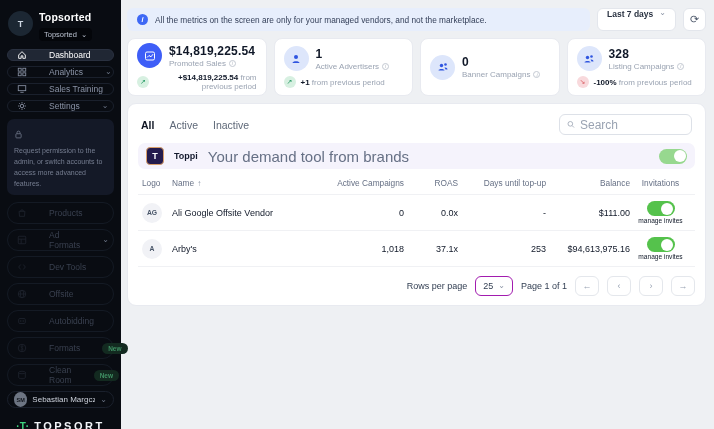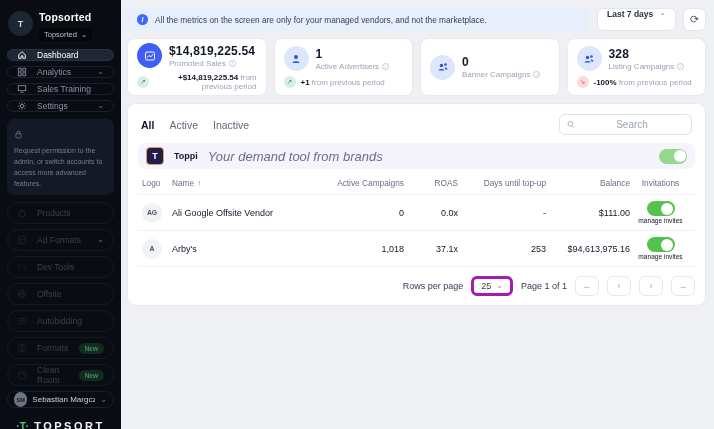--- a/index.html
+++ b/index.html
@@ -10,21 +10,21 @@
   
   .sidebar { width:121px; height:429px; background:#090c12; color:#8a93a6;
              display:flex; flex-direction:column; padding:8px 7px 8px 7px; flex-shrink:0; }
   .brand { display:flex; gap:6px; align-items:flex-start; padding:3px 1px 8px 1px; }
   .brand-avatar { width:25px; height:25px; border-radius:50%; background:#1c2733; color:#cdd6e2;
                   font-size:9px; font-weight:bold; display:flex; align-items:center; justify-content:center; flex-shrink:0; }
   .brand-title { color:#fff; font-size:10.5px; font-weight:bold; letter-spacing:.2px; }
   .org-pill { margin-top:3px; background:#04060a; border-radius:4px; padding:2px 5px; font-size:7.5px;
               color:#b9c1cf; display:inline-flex; gap:4px; align-items:center; }
   .nav-item { height:22px; border:1px solid #1a202c; border-radius:12px; display:flex; align-items:center;
-              gap:10px; padding:0 9px; margin-bottom:5px; font-size:8.5px; color:#8a93a6; }
+              gap:22px; padding:0 9px; margin-bottom:5px; font-size:8.5px; color:#8a93a6; }
   .nav-item.active { background:#202734; border-color:#2a3140; color:#ffffff; }
   .nav-item .chev { margin-left:auto; font-size:8px; color:#6b7486; }
   .nav-item svg { flex-shrink:0; }
   .locked .nav-item { color:#39404f; border-color:#141a24; }
   .locked .nav-item svg { opacity:.45; }
   .note { background:#141927; border-radius:7px; padding:6px 7px; margin:2px 0 7px 0; }
   .note-text { font-size:7px; line-height:1.55; color:#757d90; margin-top:3px; }
   .badge-new { margin-left:auto; background:#132a20; color:#3f8f63; font-size:6.5px; font-weight:bold;
                border-radius:8px; padding:2px 6px; }
   .side-spacer { flex:1; }
@@ -69,48 +69,48 @@
   .t-badge.up { background:#d7f0e1; color:#259a63; }
   .t-badge.down { background:#f8d9dc; color:#d9595f; }
   .delta-val { color:#101828; font-weight:bold; }
 
   .panel { background:#fff; border:1px solid #e8eaf0; border-radius:9px; margin-top:7px; padding:8px 10px 9px 10px; }
   .tabsrow { display:flex; align-items:center; gap:15px; padding:2px 3px 8px 3px; }
   .tab { font-size:10.5px; color:#5f6979; }
   .tab.active { color:#0d1321; font-weight:bold; }
   .search-box { margin-left:auto; width:133px; height:21px; border:1px solid #dde1e8; border-radius:6px;
                 display:flex; align-items:center; gap:5px; padding:0 7px; }
-  .search-box input { border:none; outline:none; width:100%; font-size:10px; color:#344054; font-family:inherit; background:transparent;text-align:center; }
+  .search-box input { border:none; outline:none; width:100%; font-size:12px; color:#344054; font-family:inherit; background:transparent; }
   .search-box input::placeholder { color:#9aa3b2; }
 
   .toppi { background:#f5f3fc; border-radius:7px; height:26px; display:flex; align-items:center; gap:10px; padding:0 8px; margin-bottom:2px; }
   .toppi-logo { width:18px; height:18px; border-radius:4px; background:#241b4d; border:1px solid #d99e6a;
                 color:#fff; font-size:9px; font-weight:bold; display:flex; align-items:center; justify-content:center; }
   .toppi-name { font-size:9px; font-weight:bold; color:#141a2e; }
-  .toppi-desc { font-size:13px; color:#667085;font-style:italic; }
+  .toppi-desc { font-size:15px; color:#667085; }
   .toggle { width:28px; height:15px; border-radius:9px; position:relative; flex-shrink:0; }
   .toggle .knob { position:absolute; right:1.5px; top:1.5px; width:12px; height:12px; border-radius:50%; background:#fff; }
   .toggle.soft { background:#97d88f; margin-left:auto; }
   .toggle.vivid { background:#55c24c; }
 
   .grid-row { display:grid; grid-template-columns:30px 142px 90px 54px 88px 84px 1fr; align-items:center; padding:0 4px; }
   .thead { height:23px; font-size:8.3px; color:#667085; }
   .th-r { text-align:right; }
   .th-c { text-align:center; }
   .sort-arrow { font-size:8px; color:#8a93a2; margin-left:3px; }
   .trow { height:36px; border-top:1px solid #f0f1f4; font-size:9px; color:#101828; }
   .cell-r { text-align:right; }
   .row-avatar { width:20px; height:20px; border-radius:50%; background:#f1f2f6; color:#475467; font-size:6.8px;
                 font-weight:bold; display:flex; align-items:center; justify-content:center; }
   .inv-cell { display:flex; flex-direction:column; align-items:center; gap:1px; }
   .inv-label { font-size:6.6px; color:#101828; }
 
   .pagination { display:flex; align-items:center; justify-content:flex-end; gap:8px; padding-top:9px; border-top:1px solid #f0f1f4; }
   .pg-label { font-size:9px; color:#344054; }
-  .pg-select { border:3px solid #a21caf; border-radius:6px; height:20px; display:flex; align-items:center; gap:5px;
+  .pg-select { border:1px solid #a21caf; border-radius:6px; height:20px; display:flex; align-items:center; gap:5px;
                padding:0 7px; font-size:9px; color:#344054; }
   .pg-select .chev { color:#8b94a5; font-size:8px; }
   .pg-btn { width:24px; height:20px; border:1px solid #e4e7ec; border-radius:6px; background:#fff; color:#98a2b3;
             font-size:9px; display:flex; align-items:center; justify-content:center; font-family:inherit; }
   .chev { line-height:1; }
 </style>
 </head>
 <body>
 
 <div class="app">

